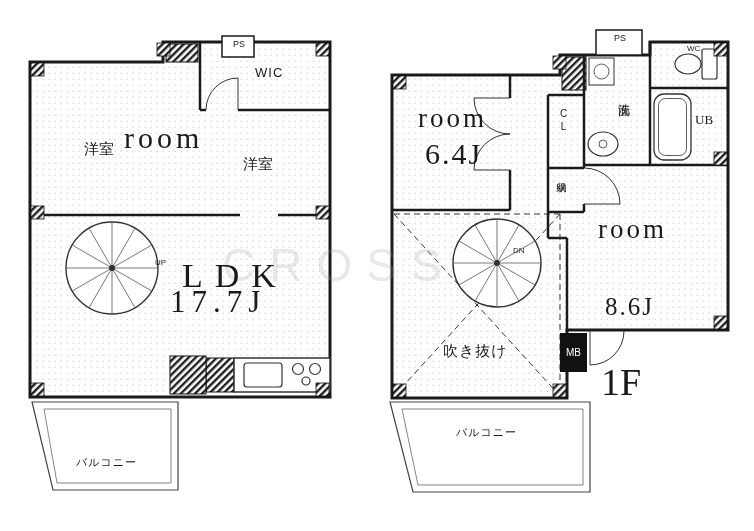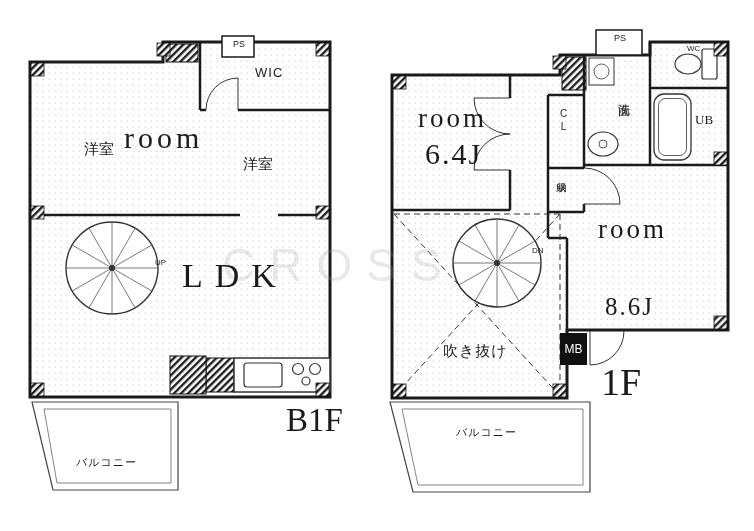--- a/index.html
+++ b/index.html
@@ -6,22 +6,22 @@
   #canvas{position:relative;width:754px;height:531px;background:#fff;overflow:hidden;
           font-family:"Liberation Sans",sans-serif;}
   #linework{position:absolute;left:0;top:0;}
   .lbl{position:absolute;color:#1a1a1a;line-height:1;white-space:nowrap;}
   .serif{font-family:"Liberation Serif",serif;}
   .vert{writing-mode:vertical-rl;text-orientation:upright;letter-spacing:2px;}
   .tiny{font-size:9px;}
   .jp{font-size:15px;}
   .watermark{position:absolute;left:222px;top:238px;font-size:46px;letter-spacing:14px;
              color:rgba(140,150,160,0.22);font-family:Liberation Sans, sans-serif;}
-  .mb-box{position:absolute;left:560px;top:333px;width:27px;height:32px;background:#111;
-          color:#fff;font-size:12px;display:flex;align-items:center;justify-content:center;}
+  .mb-box{position:absolute;left:560px;top:333px;width:27px;height:39px;background:#111;
+          color:#fff;font-size:10px;display:flex;align-items:center;justify-content:center;}
 </style>
 </head>
 <body>
 
 <div id="canvas">
 
   <svg id="linework" width="754" height="531" viewBox="0 0 754 531">
     <defs>
       <pattern id="dots" width="6" height="6" patternUnits="userSpaceOnUse">
         <circle cx="1.2" cy="1.2" r="0.7" fill="#cfcfcf"></circle>
@@ -148,35 +148,35 @@
   </svg>
 
   <div class="watermark">CROSS</div>
 
   <div class="lbl tiny" style="left:225px;top:40px;width:28px;text-align:center;">PS</div>
   <div class="lbl" style="left:255px;top:66px;font-size:13px;letter-spacing:1px;">WIC</div>
   <div class="lbl jp" style="left:84px;top:141px;">洋室</div>
   <div class="lbl serif" style="left:124px;top:123px;font-size:30px;letter-spacing:4px;">room</div>
   <div class="lbl jp" style="left:243px;top:156px;">洋室</div>
   <div class="lbl serif" style="left:182px;top:247px;font-size:34px;letter-spacing:12px;margin-top:12px;">LDK</div>
+  <div class="lbl serif" style="left:170px;top:286px;font-size:31px;letter-spacing:6px;">17.7J</div>
   <div class="lbl" style="left:131px;top:259px;font-size:8px;margin-left:24px;">UP</div>
   <div class="lbl" style="left:76px;top:457px;font-size:11px;letter-spacing:1px;">バルコニー</div>
-  <div class="lbl serif" style="left:286px;top:404px;font-size:33px;">B1F</div>
 
   <div class="lbl tiny" style="left:600px;top:34px;width:40px;text-align:center;">PS</div>
   <div class="lbl" style="left:687px;top:45px;font-size:8px;">WC</div>
   <div class="lbl vert" style="left:618px;top:94px;font-size:12px;">洗面</div>
   <div class="lbl serif" style="left:695px;top:113px;font-size:13px;">UB</div>
   <div class="lbl vert" style="left:558px;top:108px;font-size:10px;">CL</div>
   <div class="lbl vert" style="left:556px;top:174px;font-size:10px;letter-spacing:0;">収納</div>
   <div class="lbl serif" style="left:418px;top:105px;font-size:27px;letter-spacing:3px;">room</div>
   <div class="lbl serif" style="left:425px;top:139px;font-size:30px;letter-spacing:2px;">6.4J</div>
   <div class="lbl serif" style="left:598px;top:216px;font-size:27px;letter-spacing:3px;">room</div>
   <div class="lbl serif" style="left:605px;top:250px;font-size:25px;letter-spacing:2px;margin-top:44px;">8.6J</div>
-  <div class="lbl" style="left:513px;top:247px;font-size:8px;margin-left:19px;">DN</div>
+  <div class="lbl" style="left:513px;top:247px;font-size:8px;">DN</div>
   <div class="lbl" style="left:443px;top:343px;font-size:15px;letter-spacing:1px;">吹き抜け</div>
   <div class="mb-box">
     <span>MB</span>
   </div>
   <div class="lbl" style="left:456px;top:427px;font-size:11px;letter-spacing:1px;">バルコニー</div>
   <div class="lbl serif" style="left:601px;top:363px;font-size:38px;">1F</div>
 
 </div>
 
 </body></html>

